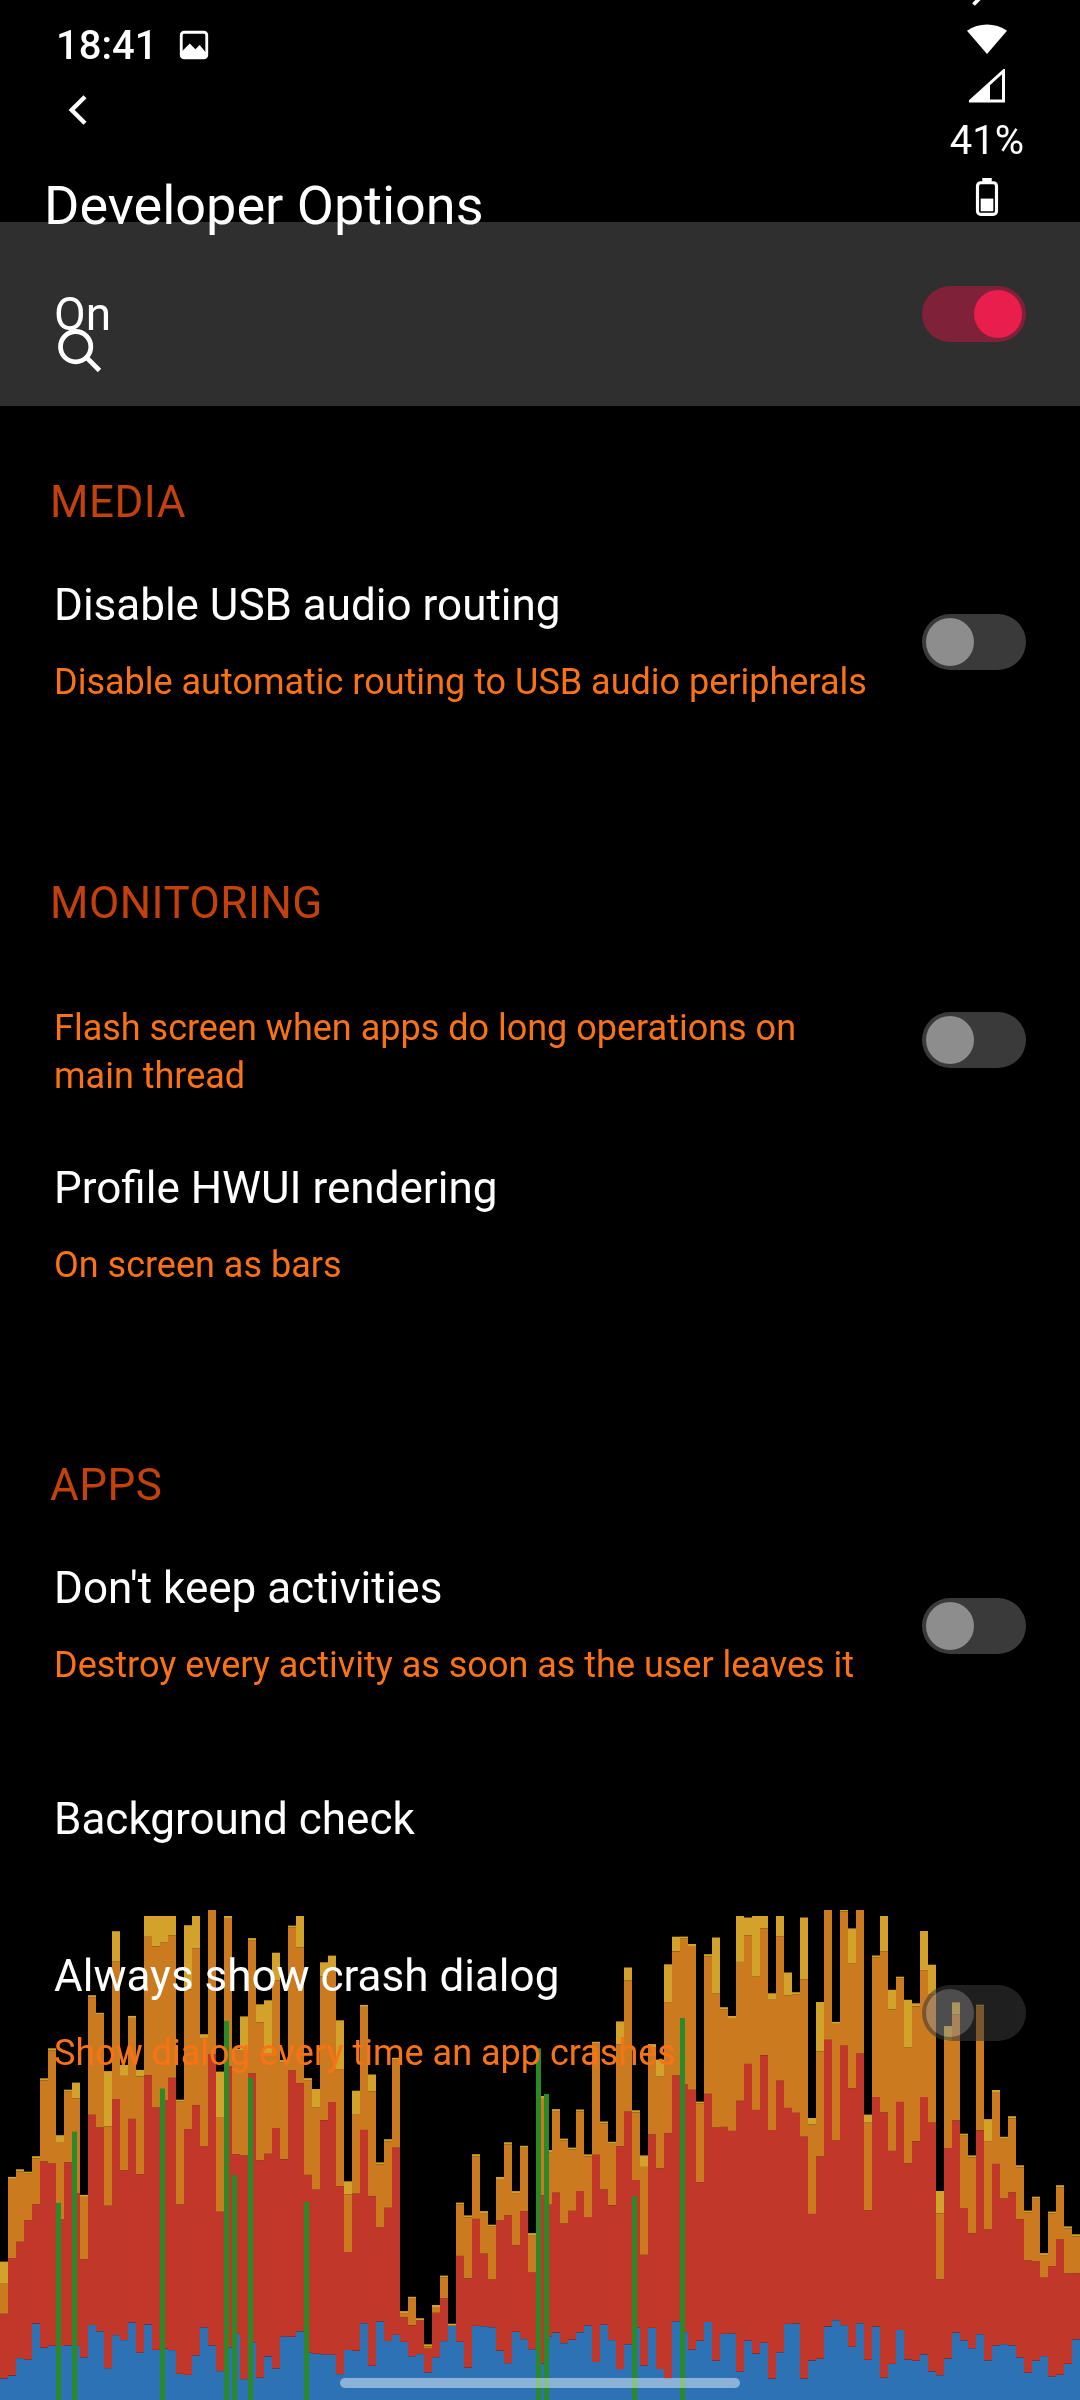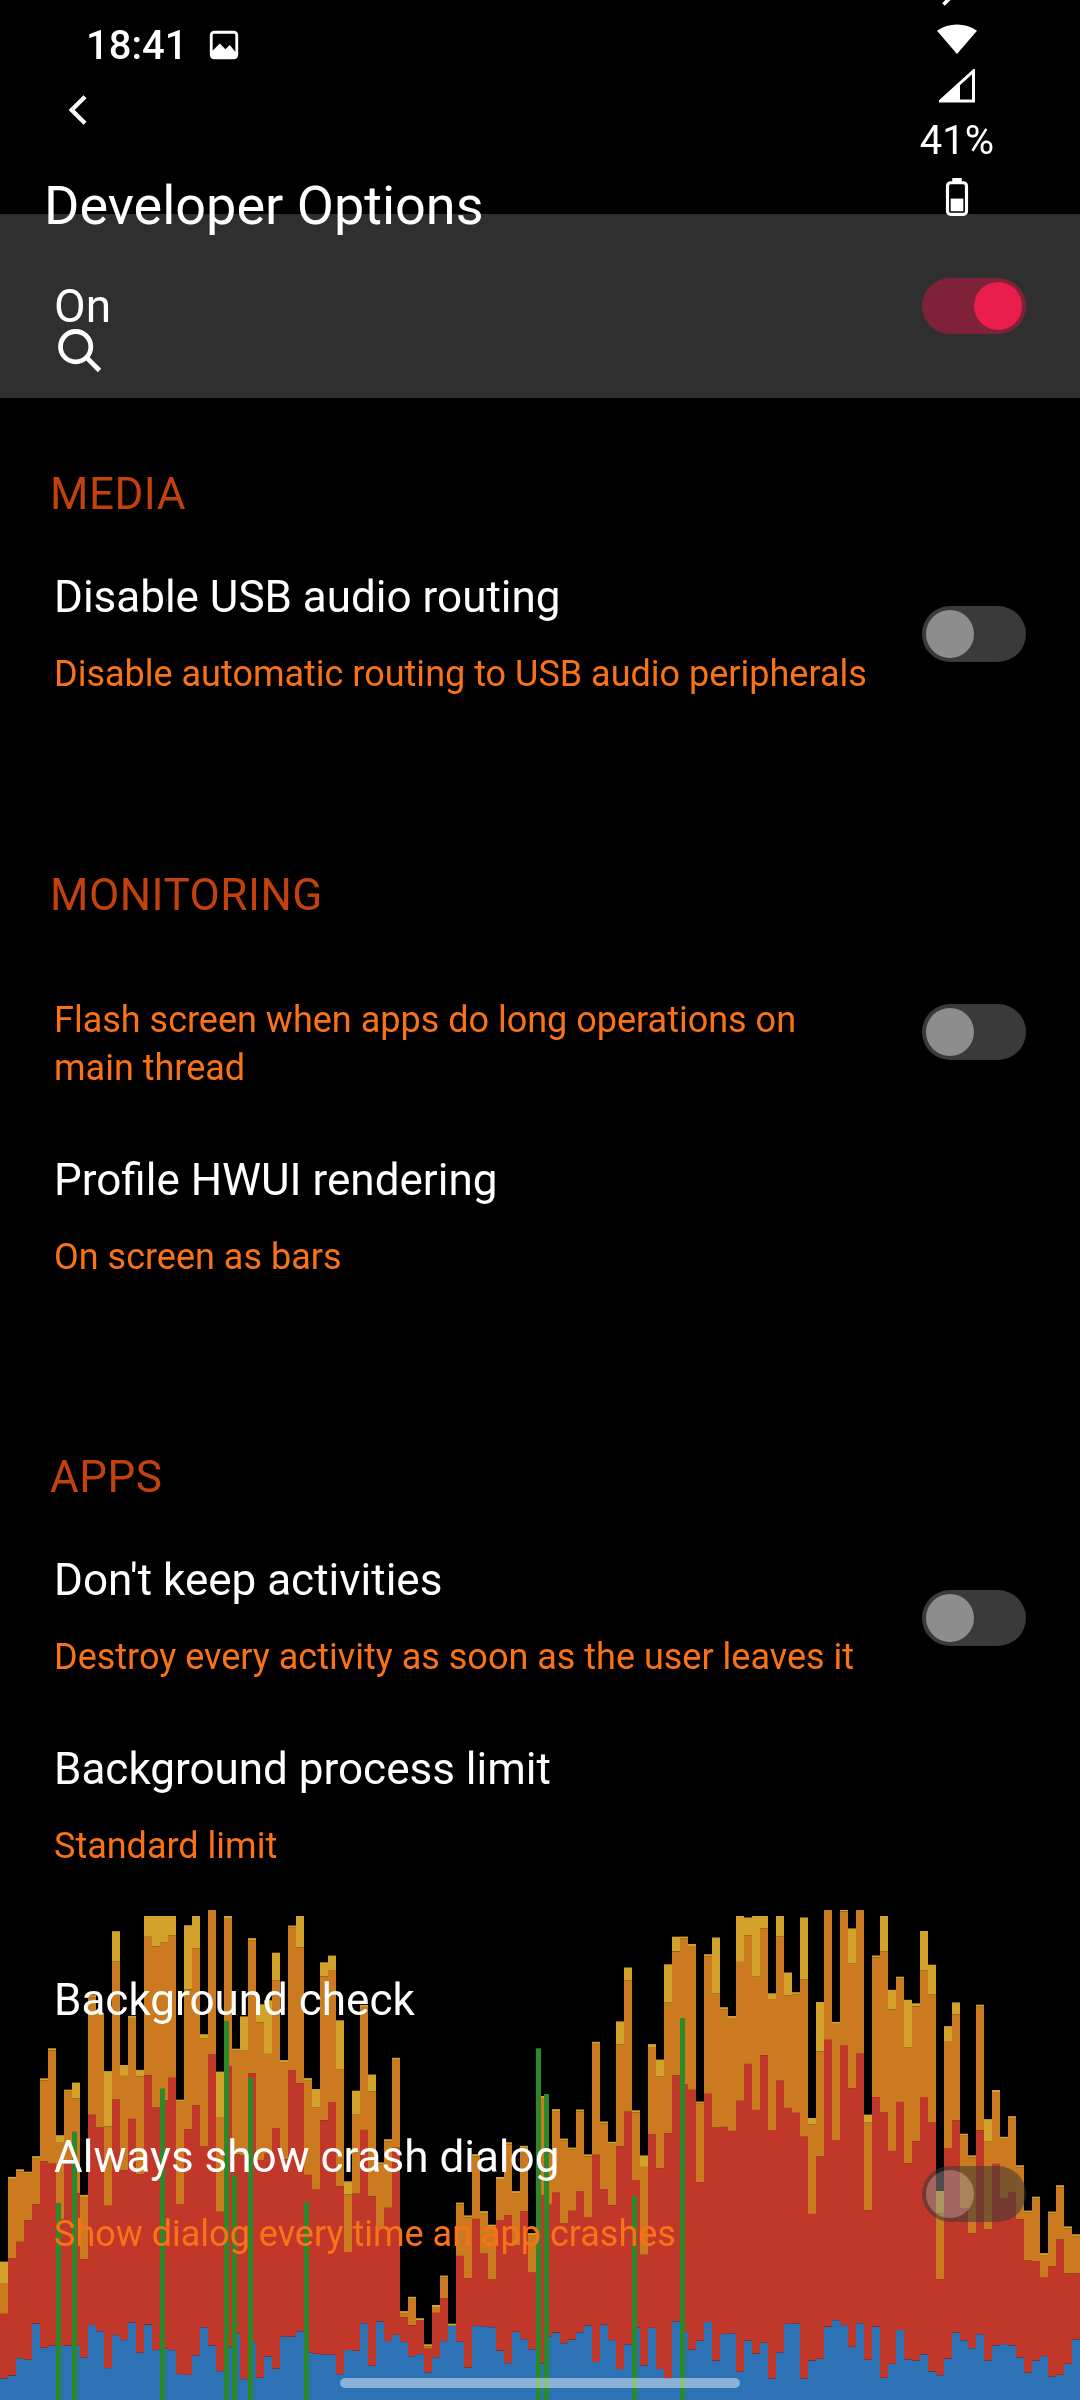--- a/index.html
+++ b/index.html
@@ -1,28 +1,28 @@
 <!DOCTYPE html>
 <html><head>
 <meta charset="utf-8">
 <style>
   * { box-sizing: border-box; margin: 0; padding: 0; }
   html, body { width: 1080px; height: 2400px; background: #000; color: #fff; font-family: Roboto, "Segoe UI", Arial, sans-serif; overflow: hidden; }
   
-  .status-bar { position: relative; height: 90px; display: flex; align-items: center; justify-content: space-between; padding: 0 86px; }
+  .status-bar { position: relative; height: 90px; display: flex; align-items: center; justify-content: space-between; padding: 0 56px; }
   .status-left { display: flex; align-items: center; gap: 20px; font-size: 40px; font-weight: 500; }
   .status-right { display: flex; align-items: center; gap: 14px; font-size: 40px; flex-direction: column; }
   .sb-icon { display: inline-flex; align-items: center; justify-content: center; }
   
   .app-bar { height: 120px; display: flex; align-items: flex-start; padding: 0 44px; gap: 44px; flex-direction: column; }
   .app-bar .title { font-size: 54px; font-weight: 400; }
   .app-bar .spacer { flex: 1; }
   .icon-btn { width: 72px; height: 72px; display: inline-flex; align-items: center; justify-content: center; }
   
-  .master-row { margin-top: 4px; background: #2f2f2f; height: 184px; display: flex; align-items: center; padding: 0 54px; }
+  .master-row { margin-top: 12px; background: #2f2f2f; height: 184px; display: flex; align-items: center; padding: 0 54px; }
   .master-row .label { font-size: 46px; }
   .master-row .spacer { flex: 1; }
   
   .section-header { padding: 70px 54px 26px 50px; color: #c2410c; font-size: 44px; letter-spacing: 0.5px; }
   
   .settings-list { position: relative; z-index: 2; }
   .setting-row { display: flex; align-items: center; padding: 24px 54px 36px 54px; }
   .setting-text { flex: 1; }
   .setting-title { font-size: 44px; color: #fff; line-height: 1.25; }
   .setting-sub { font-size: 36px; color: #f97316; line-height: 1.35; margin-top: 25px; max-width: 820px; }
@@ -166,26 +166,20 @@
   <div class="setting-row">
     <div class="setting-text">
       <div class="setting-title">Don't keep activities</div>
       <div class="setting-sub">Destroy every activity as soon as the user leaves it</div>
     </div>
     <span class="switch off">
         <span class="knob"></span>
       </span>
   </div>
 
-  <div class="setting-row">
-    <div class="setting-text">
-      <div class="setting-title">Background process limit</div>
-      <div class="setting-sub">Standard limit</div>
-    </div>
-  </div>
 
   <div class="gap-md"></div>
 
   <div class="setting-row setting-title-only">
     <div class="setting-text">
       <div class="setting-title">Background check</div>
     </div>
   </div>
 
   <div class="gap-md"></div>

